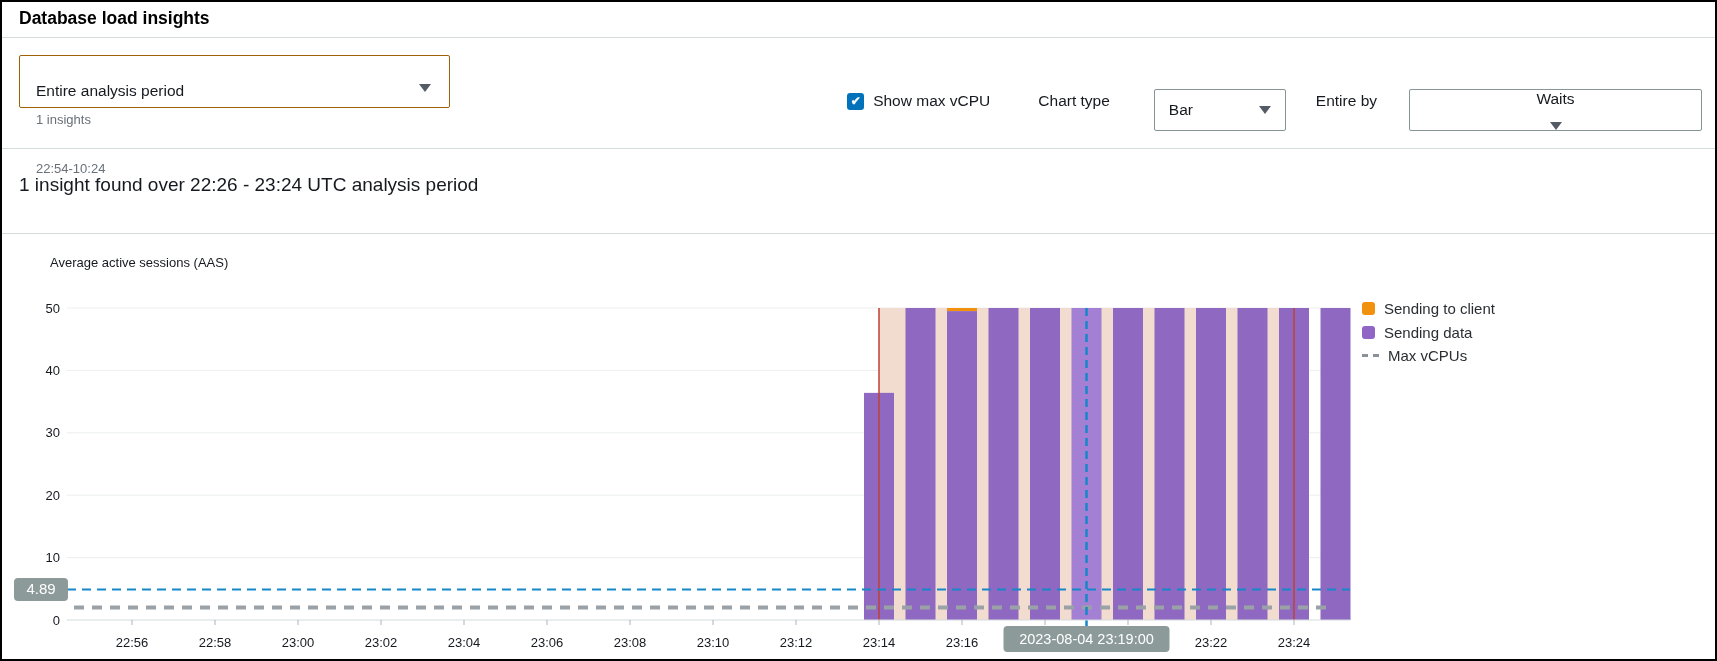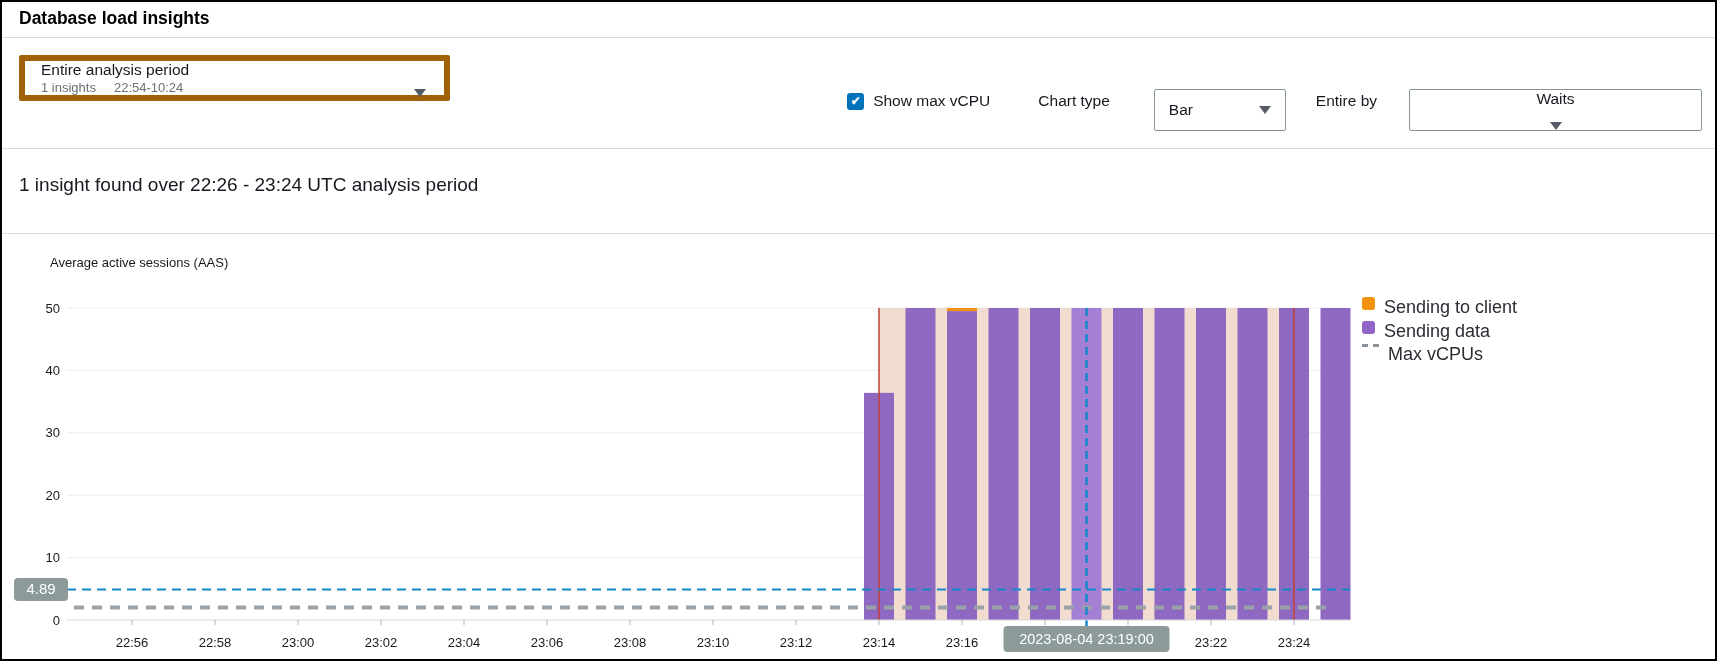--- a/index.html
+++ b/index.html
@@ -3,24 +3,24 @@
 <meta charset="utf-8">
 <style>
   * { box-sizing: border-box; margin: 0; padding: 0; }
   body { background:#fff; font-family:"Liberation Sans", sans-serif; }
   .page { position:relative; width:1717px; height:661px; border:2px solid #000;
           background:#fff; overflow:hidden; }
   .divider { position:absolute; left:0; width:1713px; height:1px; background:#d5dbdb; }
   .page-title { position:absolute; left:17px; top:6px; font-size:17.5px; font-weight:bold; color:#000000; }
 
   
-  .period-select { position:absolute; left:17px; top:53px; width:431px; height:46px;
-    border:6px solid #a16207; border-radius:2px; background:#fff; padding:0 40px 9px 16px; cursor:pointer; }
+  .period-select { position:absolute; left:17px; top:53px; width:431px; height:53px;
+    border:1px solid #a16207; border-radius:2px; background:#fff; padding:26px 40px 9px 16px; cursor:pointer; }
   .period-main { font-size:15.5px; color:#16191f; }
-  .period-sub { display:flex; gap:18px; margin-top:1px; font-size:13px; color:#687078; }
+  .period-sub { display:flex; gap:34px; margin-top:12px; font-size:13px; color:#687078;flex-direction:column; }
   .dd-arrow { width:0; height:0; border-left:6.5px solid transparent; border-right:6.5px solid transparent;
     border-top:8px solid #545b64; }
   .period-select .dd-arrow { position:absolute; right:18px; top:28px; }
 
   
   .controls-right { position:absolute; top:78px; right:13px; height:42px; display:flex; align-items:center; }
   .ctl-label { font-size:15.5px; color:#16191f; }
   .cb-group { display:flex; align-items:center; gap:9px; cursor:pointer; }
   .checkbox { width:17px; height:17px; background:#0273bb; border-radius:3px; color:#fff;
     font-size:12px; line-height:17px; text-align:center; font-weight:bold; }
@@ -30,21 +30,21 @@
   .select-bar { width:132px; margin-left:44px; }
   .select-waits { width:293px; margin-left:32px;flex-direction:column; }
   .lbl-charttype { margin-left:48px; }
   .lbl-sliceby { margin-left:30px; }
 
   .insight-summary { position:absolute; left:17px; top:172px; font-size:19px; color:#16191f; }
 
   .chart-title { position:absolute; left:48px; top:253px; font-size:13px; font-weight:normal; color:#16191f; }
 
   .legend { position:absolute; left:1360px; top:295px; }
-  .legend-row { display:flex; align-items:flex-start; gap:9px; height:23.5px; font-size:18px; color:#2a2e33; }
+  .legend-row { display:flex; align-items:center; gap:9px; height:23.5px; font-size:15px; color:#2a2e33; }
   .legend-swatch { width:13px; height:13px; border-radius:3px; }
   .legend-dash { width:17px; height:3px; }
 
   svg text { font-family:"Liberation Sans", sans-serif; }
 </style>
 </head>
 <body>
 
 <div class="page">
 

